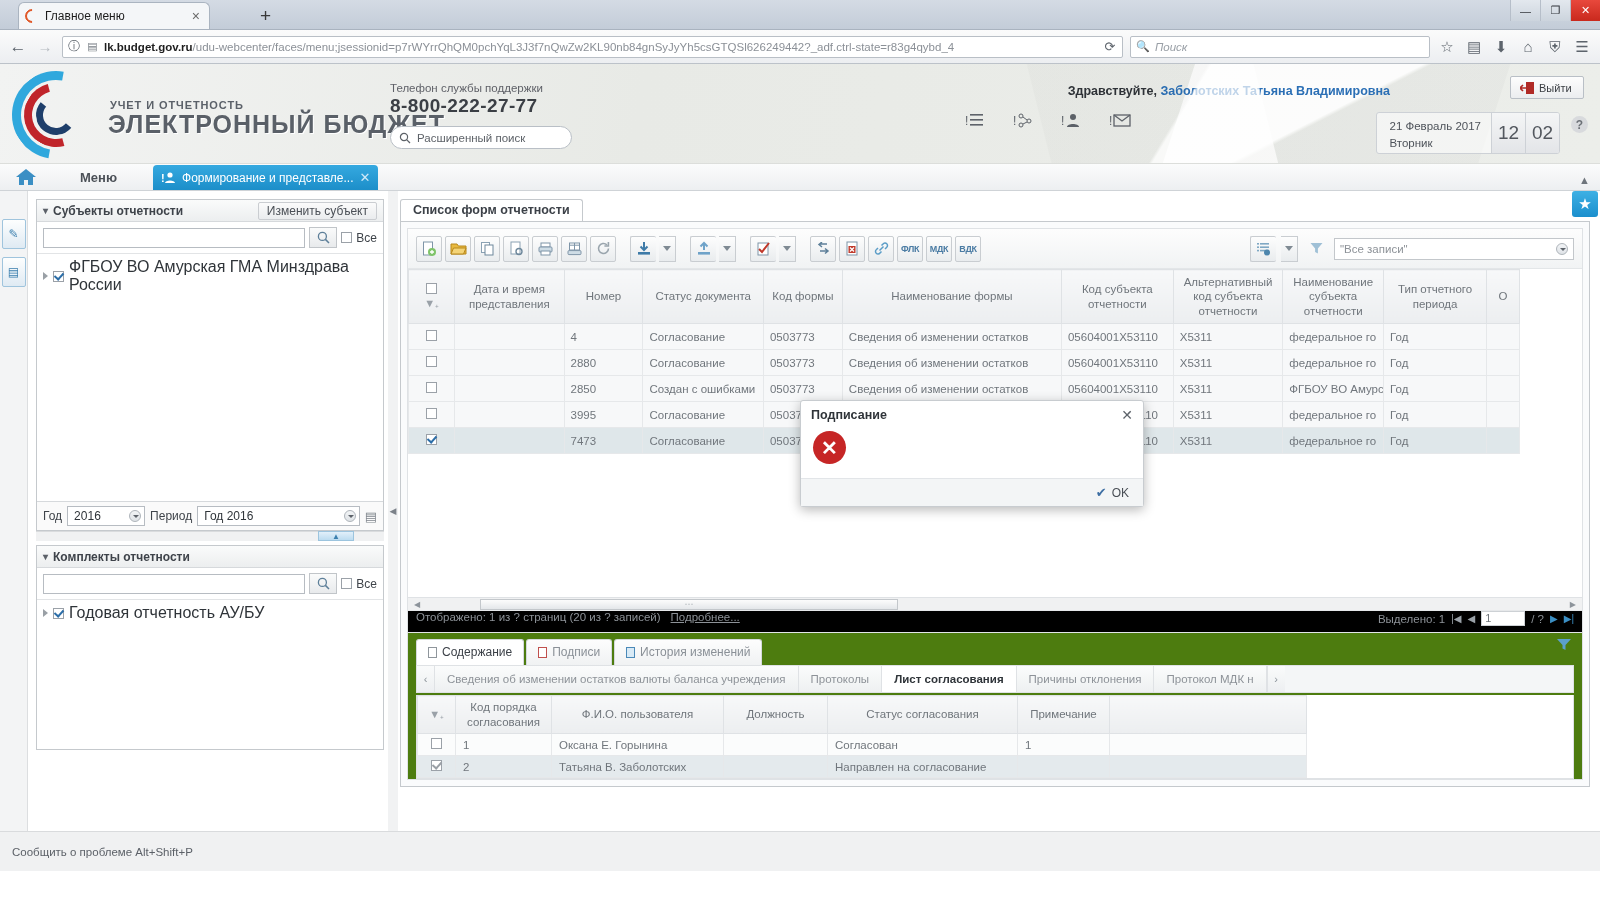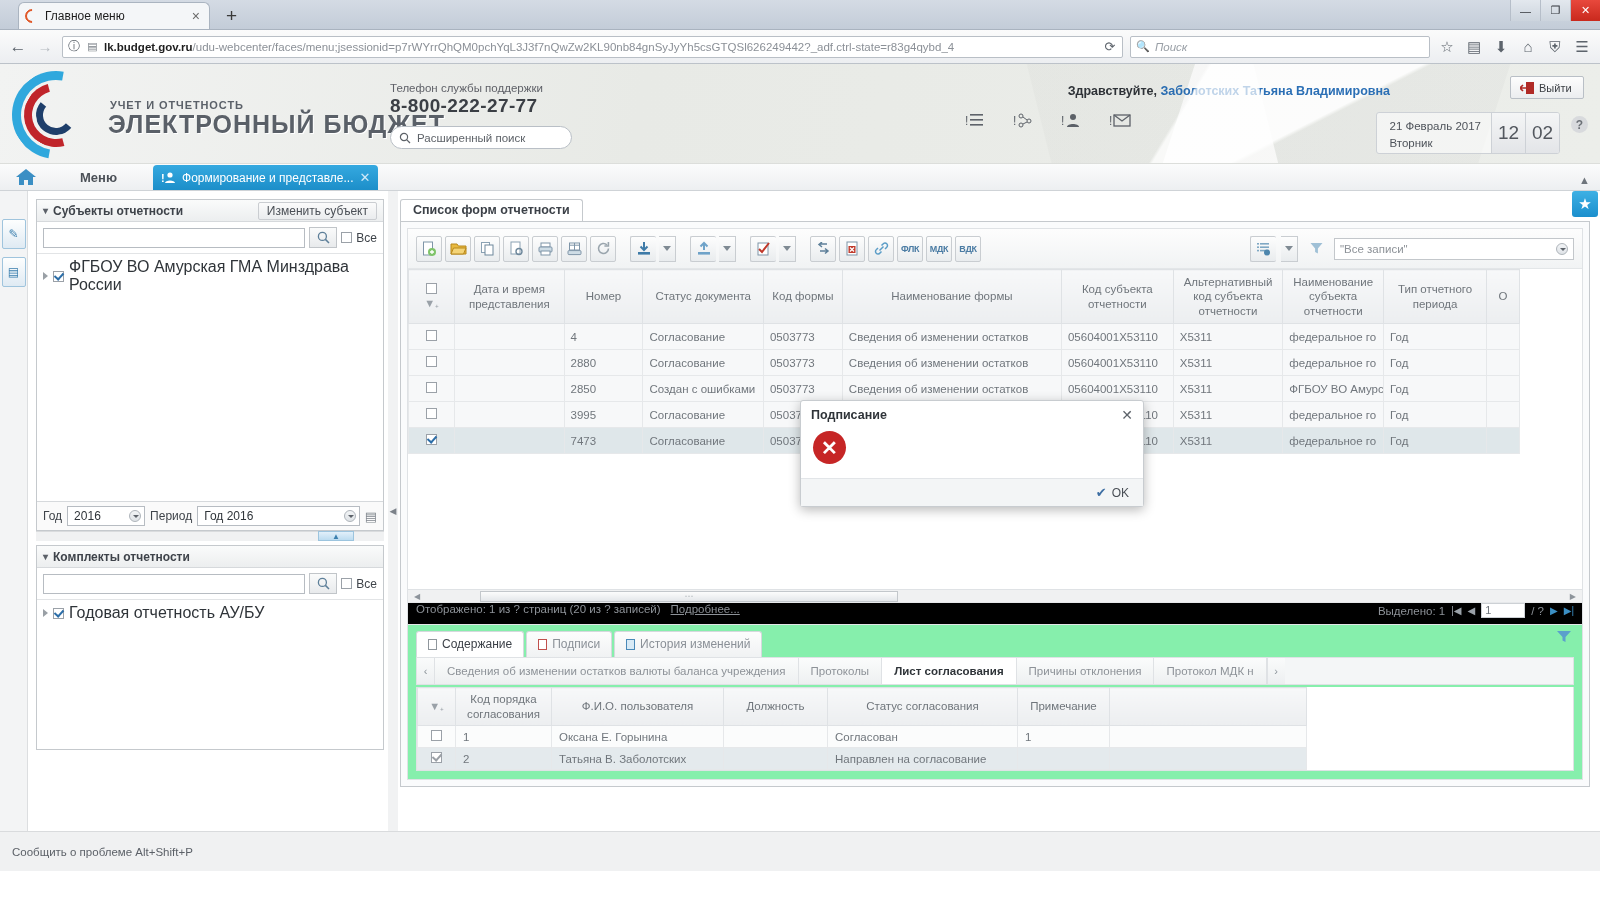--- a/index.html
+++ b/index.html
@@ -12,20 +12,21 @@
     -webkit-font-smoothing:antialiased;
   }
 
   
   .browser { width:1600px; height:900px; position:relative; }
 
   .tabstrip {
     height:30px; background:linear-gradient(#d4dbe4,#c3ccd8);
     position:relative; display:flex; align-items:flex-end;
     border-bottom:1px solid #a9b3bf;
+    gap:34px;
   }
   .win-tab {
     margin-left:18px; width:192px; height:27px;
     background:#f4f6f8; border:1px solid #aab4c0; border-bottom:none;
     border-radius:6px 6px 0 0; display:flex; align-items:center;
     padding:0 6px; gap:6px; position:relative; z-index:3;
   }
   .tab-fav {
     width:14px;height:14px;border-radius:50%;
     border:2.5px solid #e05a2b;border-right-color:transparent;
@@ -288,21 +289,21 @@
     font-size:11.5px; color:#8d9298; background:#000000; border-top:1px solid #e6e8ea;
   }
   .statusline a { color:#8d9298; text-decoration:underline; margin-left:10px; }
   .pager { margin-left:auto; display:flex; align-items:center; gap:6px; color:#8d9298; }
   .pager .pg-inp { width:44px; height:15px; border:1px solid #cdd1d5; background:#fff;
                    font-size:11px; padding:0 3px; color:#70767c;}
   .pager .nav { color:#9aa1a8; font-size:10px; }
   .pager .nav.blue { color:#3b8fc4; }
 
   
-  .btm-area { border-top:1px solid #e3e6e8; padding:6px 8px 8px; background:#86efac; position:relative;}
+  .btm-area { border-top:1px solid #e3e6e8; padding:6px 8px 0; background:#4d7c0f; position:relative;}
   .btm-tabs { display:flex; gap:2px; align-items:flex-end; }
   .btm-tab {
     display:flex; align-items:center; gap:5px; padding:5px 11px 6px;
     font-size:12px; border:1px solid #d5d9dd; border-bottom:none;
     border-radius:3px 3px 0 0; background:linear-gradient(#fdfdfd,#f0f2f3); color:#8a9097;
   }
   .btm-tab.active { background:#fff; color:#3c4148; }
   .mini-doc { width:9px; height:11px; border:1px solid #8f969c; background:#fff; flex:none; position:relative;}
   .mini-doc.red { border-color:#c0504d; }
   .mini-doc.blue { border-color:#4a89b8; background:#d8eaf6; }

